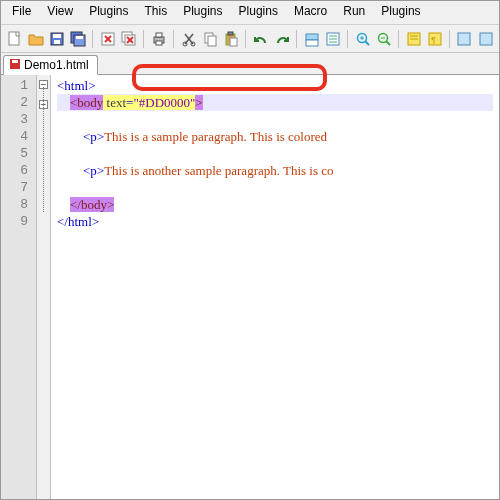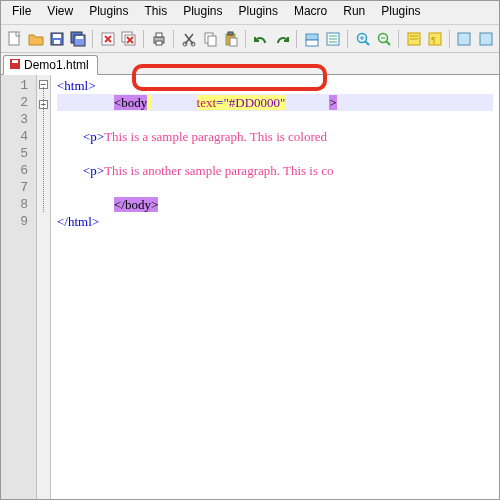--- a/index.html
+++ b/index.html
@@ -122,25 +122,25 @@
     white-space: pre;
     overflow: hidden;
     position: relative;
     border-radius: 27px;
   }
   .line { height: 17px; }
   .line.current {
     background: #e8e8ff;
   }
   .tag { color: #0000d0; }
-  .tag-hl { background: #c986f0; color: #000000; margin-left: 44px; }
-  .attr-hl { background: #ffff80; color: #be185d; margin-left: 46px; }
+  .tag-hl { background: #c986f0; color: #7f1d1d; }
+  .attr-hl { background: #ffff80; color: #404040; }
   .val-hl { background: #ffff80; color: #8000b0; }
   .punct-hl { color: #0000d0; background: #ffff80; }
-  .txt { color: #ec4899; }
+  .txt { color: #c2410c; }
 
   .red-callout {
     position: absolute;
     border: 4px solid #e83020;
     border-radius: 10px;
     pointer-events: none;
   }
 </style>
 </head>
 <body>

